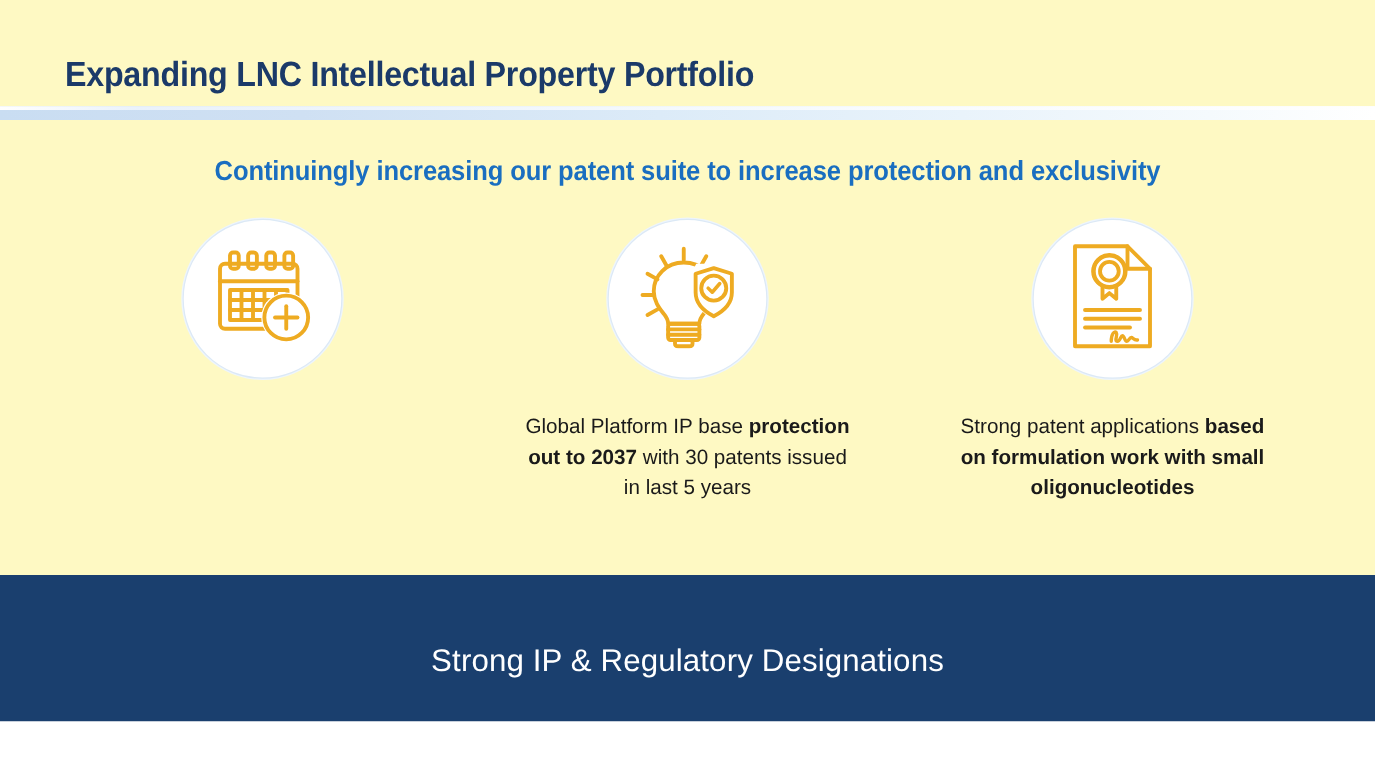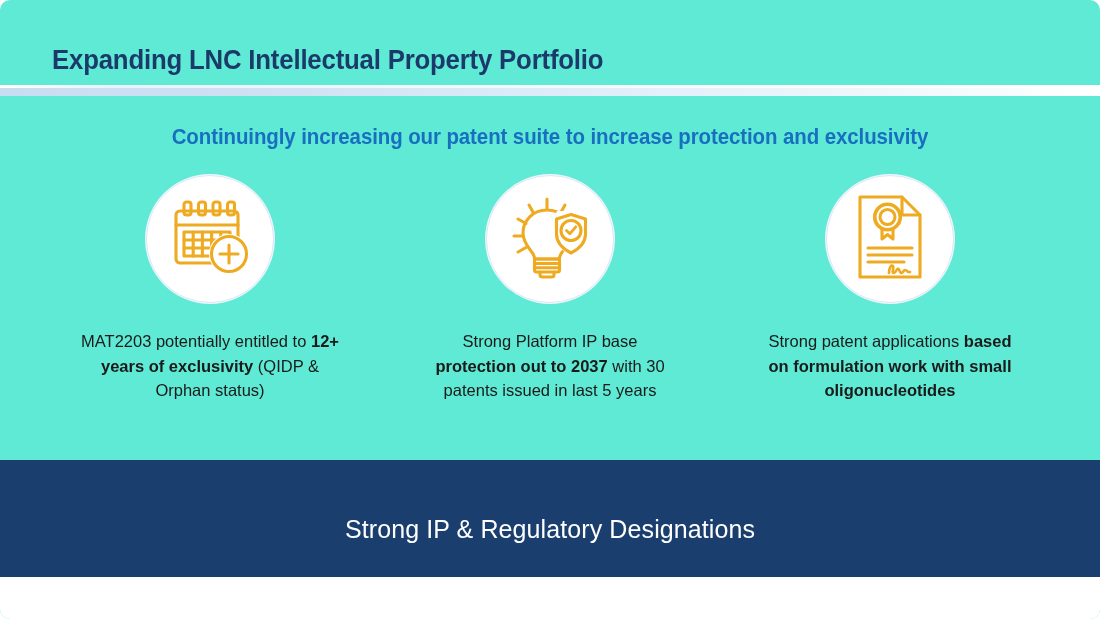--- a/index.html
+++ b/index.html
@@ -9,23 +9,22 @@
     background: #ffffff;
   }
   body {
     font-family: "Liberation Sans", sans-serif;
     -webkit-font-smoothing: antialiased;
   }
   .slide {
     position: relative;
     width: 1100px;
     height: 619px;
-    background: #5eead4;
+    background: #fef9c3;
     overflow: hidden;
-    border-radius: 10px;
   }
 
   
   .slide-title {
     position: absolute;
     left: 52px;
     top: 44px;
     font-size: 28px;
     font-weight: bold;
     color: #1b3a69;
@@ -174,23 +173,20 @@
             <line x1="35.4" y1="35" x2="35.4" y2="59"></line>
             <line x1="44.6" y1="35" x2="44.6" y2="59"></line>
             <line x1="53.8" y1="35" x2="53.8" y2="59"></line>
 
             <circle cx="62" cy="57" r="20" fill="#ffffff" stroke="none"></circle>
             <circle cx="62" cy="57" r="17.5"></circle>
             <line x1="62" y1="48" x2="62" y2="66"></line>
             <line x1="53" y1="57" x2="71" y2="57"></line>
           </svg>
         </span>
-      </div>
-      <div class="caption">
-        <span>MAT2203 potentially entitled to </span><b>12+ years of exclusivity</b><span> (QIDP &amp; Orphan status)</span>
       </div>
     </div>
 
     <div class="column">
       <div class="icon-circle">
         <span>
           <svg width="86" height="84" viewBox="0 0 86 84" fill="none" stroke="#eeab22" stroke-width="3.1" stroke-linecap="round" stroke-linejoin="round">
 
             <line x1="40" y1="4" x2="40" y2="13"></line>
             <line x1="22" y1="10" x2="26.5" y2="18"></line>
@@ -220,21 +216,21 @@
                      L78.5 39
                      Q78.5 50.5 64 58
                      Q49.5 50.5 49.5 39
                      L49.5 24 Z"></path>
             <circle cx="64" cy="35.5" r="10"></circle>
             <path d="M59.5 35.5 L62.8 38.8 L68.8 31.8" stroke-width="2.8"></path>
           </svg>
         </span>
       </div>
       <div class="caption">
-        <span>Strong Platform IP base </span><b>protection out to 2037</b><span> with 30 patents issued in last 5 years</span>
+        <span>Global Platform IP base </span><b>protection out to 2037</b><span> with 30 patents issued in last 5 years</span>
       </div>
     </div>
 
     <div class="column">
       <div class="icon-circle">
         <span>
           <svg width="76" height="88" viewBox="0 0 76 88" fill="none" stroke="#eeab22" stroke-width="3.1" stroke-linecap="round" stroke-linejoin="round">
 
             <path d="M8 4 L50 4 L68 22 L68 84 L8 84 Z"></path>
             <path d="M50 4 L50 22 L68 22"></path>

